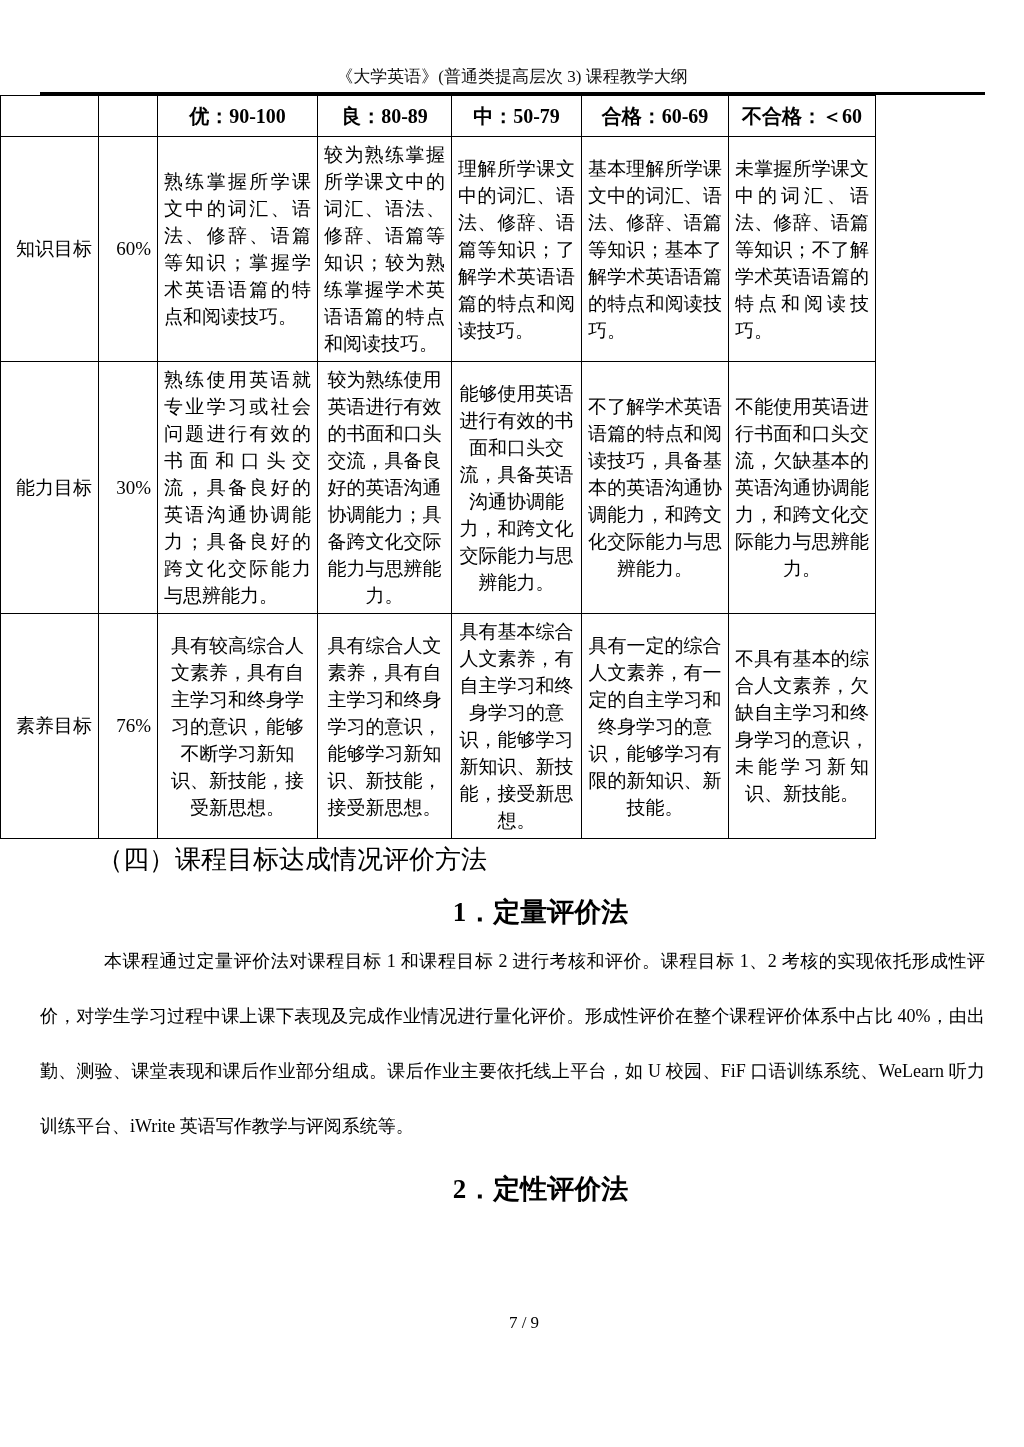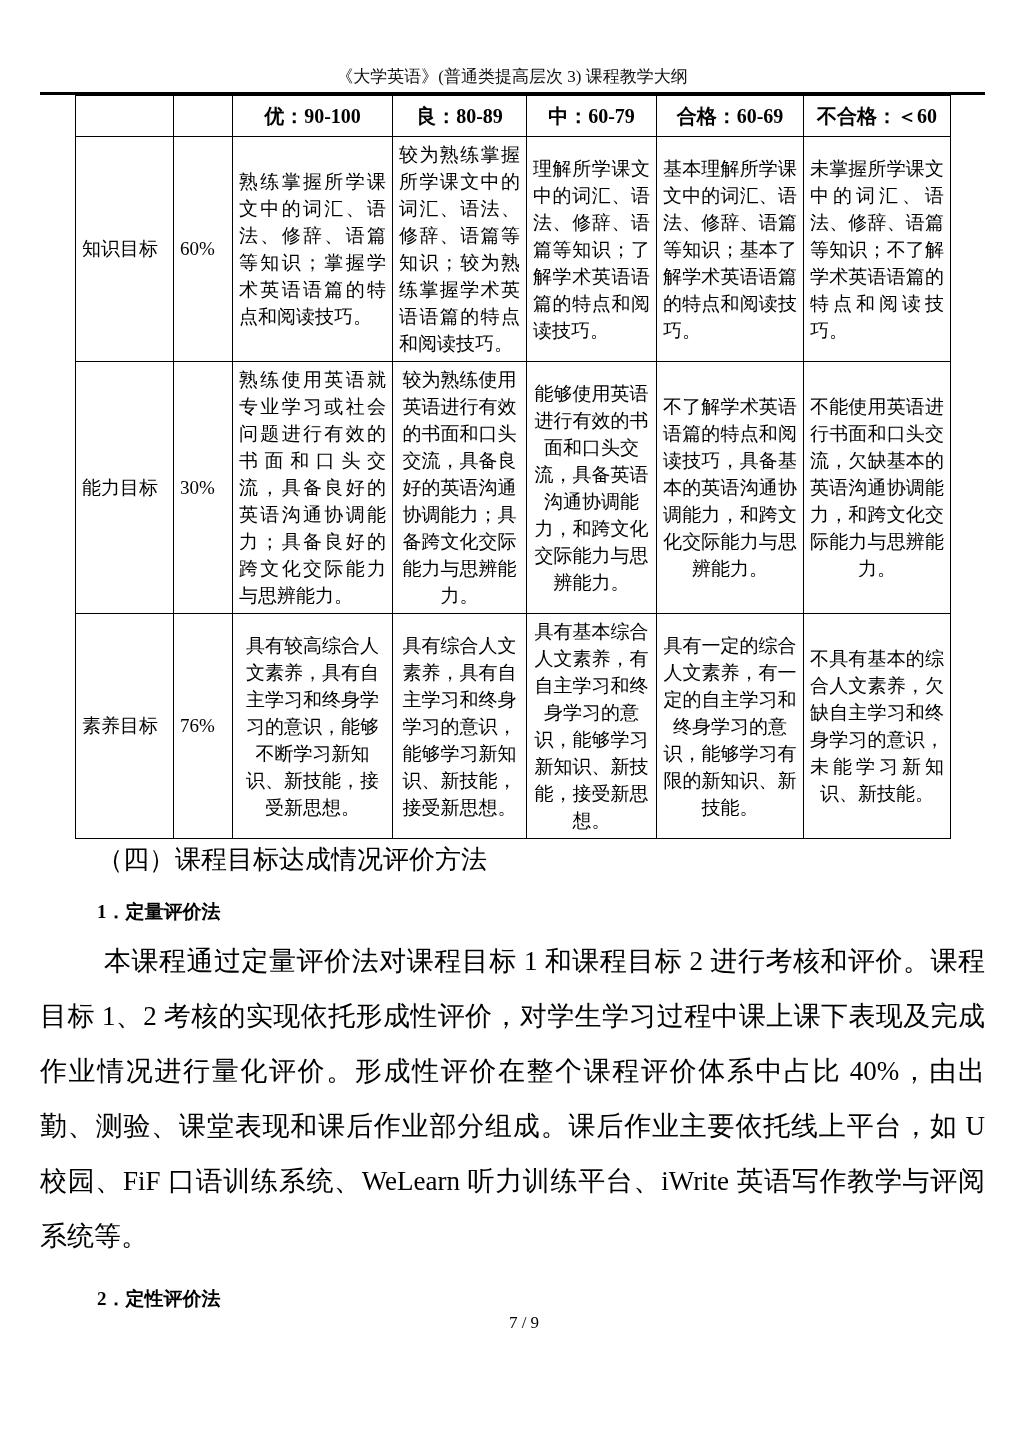--- a/index.html
+++ b/index.html
@@ -22,65 +22,65 @@
   }
   .header-rule {
     border-bottom: 3px solid #000;
     margin: 5px 39px 0 40px;
     height: 0;
   }
   table.grade-table {
     border-collapse: collapse;
     table-layout: fixed;
     width: 875px;
-    margin-left: 75px;
   }
   .grade-table td, .grade-table th {
     border: 1px solid #000;
     vertical-align: middle;
     font-weight: normal;
   }
   .grade-table tr.hdr { height: 41px; }
   .grade-table tr.r1 { height: 212px; }
   .grade-table tr.r2 { height: 246px; }
   .grade-table tr.r3 { height: 212px; }
   .grade-table th.ghead {
     font-weight: bold;
     font-size: 20px;
     text-align: center;
     padding: 2px 4px;
   }
   td.lbl, td.wt {
-    text-align: left;
+    text-align: right;
     font-size: 19px;
     padding: 2px 6px;
   }
   td.desc {
     font-size: 19px;
     line-height: 27px;
     padding: 4px 6px;
   }
   td.desc.cj  { text-align: justify; text-align-last: left; }
   td.desc.cjc { text-align: justify; text-align-last: center; }
   td.desc.cc  { text-align: center; }
   .sec-heading {
     margin: 4px 40px 0 97px;
     font-size: 26px;
     line-height: 34px;
   }
   .sub-heading {
     margin: 18px 40px 0 97px;
-    font-size: 19px;
+    font-size: 27px;
     font-weight: bold;
     line-height: 34px;
+    text-align: center;
   }
   .sub-heading.second { }
   .body-para {
     margin: 5px 39px 0 40px;
-    font-size: 27px;
+    font-size: 18px;
     line-height: 55px;
     text-align: justify;
     text-indent: 64px;
     word-break: break-word;
   }
   .page-footer {
     position: absolute;
     top: 1313px;
     left: 12px;
     width: 100%;
@@ -106,21 +106,21 @@
         <col style="width:130px">
         <col style="width:147px">
       <col style="width:147px">
     </colgroup>
     <tbody>
         <tr class="hdr">
       <td class="lbl"></td>
       <td class="wt"></td>
       <th class="ghead">优：90-100</th>
       <th class="ghead">良：80-89</th>
-      <th class="ghead">中：60-79</th>
+      <th class="ghead">中：50-79</th>
       <th class="ghead">合格：60-69</th>
       <th class="ghead">不合格：＜60</th>
     </tr>
     <tr class="r1">
       <td class="lbl">知识目标</td>
       <td class="wt">60%</td>
       <td class="desc cj">熟练掌握所学课文中的词汇、语法、修辞、语篇等知识；掌握学术英语语篇的特点和阅读技巧。</td>
       <td class="desc cj">较为熟练掌握所学课文中的词汇、语法、修辞、语篇等知识；较为熟练掌握学术英语语篇的特点和阅读技巧。</td>
       <td class="desc cj">理解所学课文中的词汇、语法、修辞、语篇等知识；了解学术英语语篇的特点和阅读技巧。</td>
       <td class="desc cj">基本理解所学课文中的词汇、语法、修辞、语篇等知识；基本了解学术英语语篇的特点和阅读技巧。</td>

